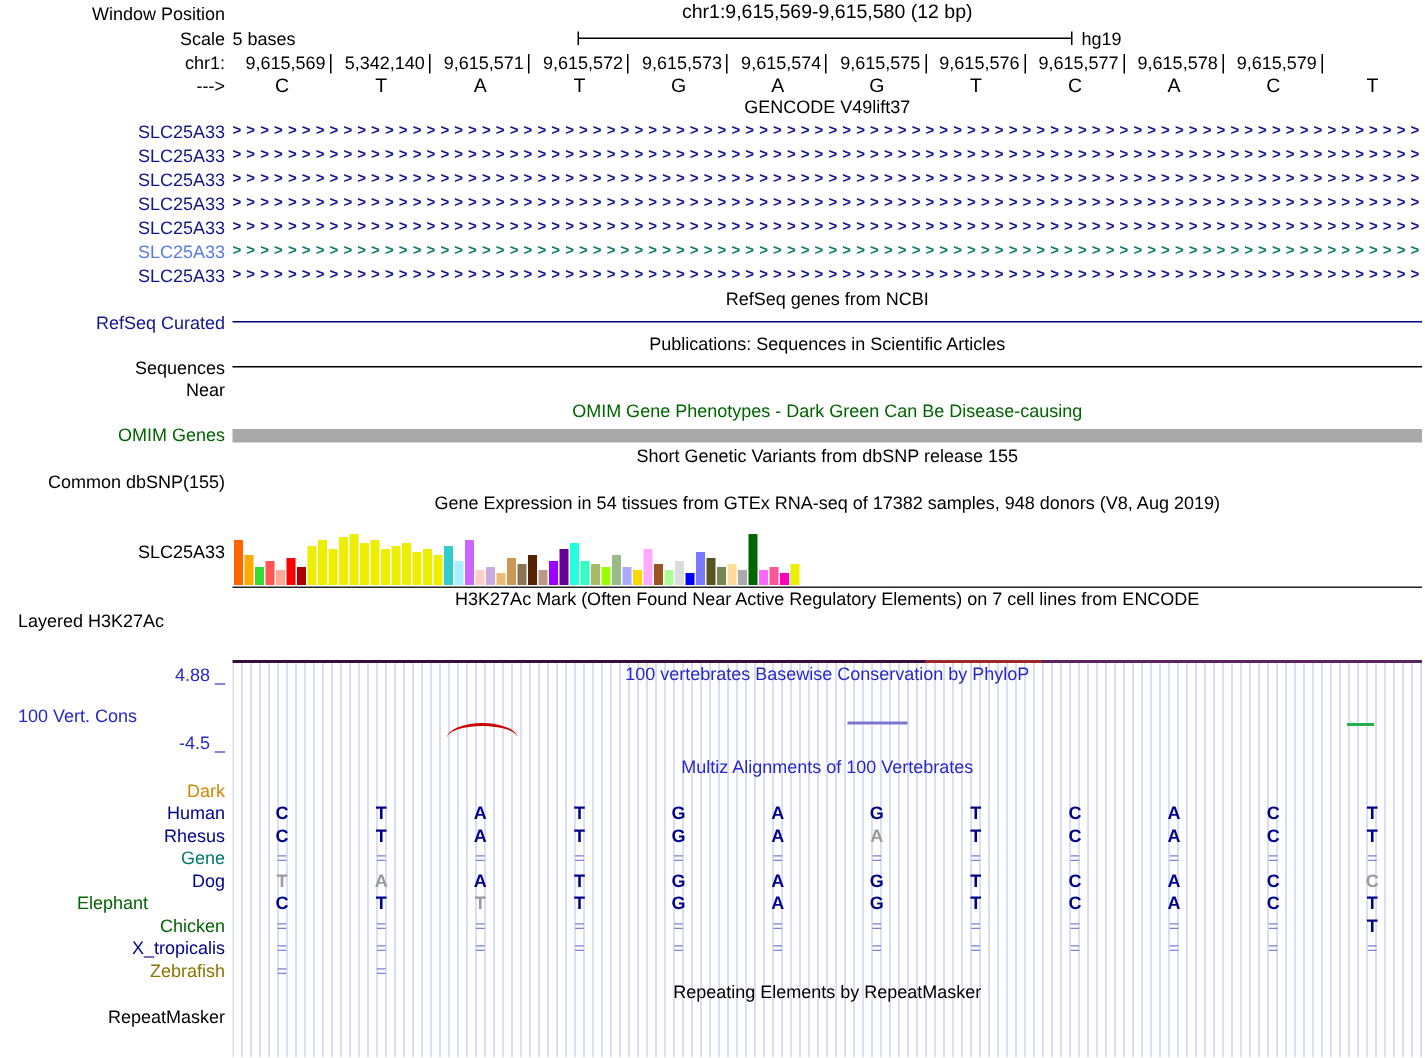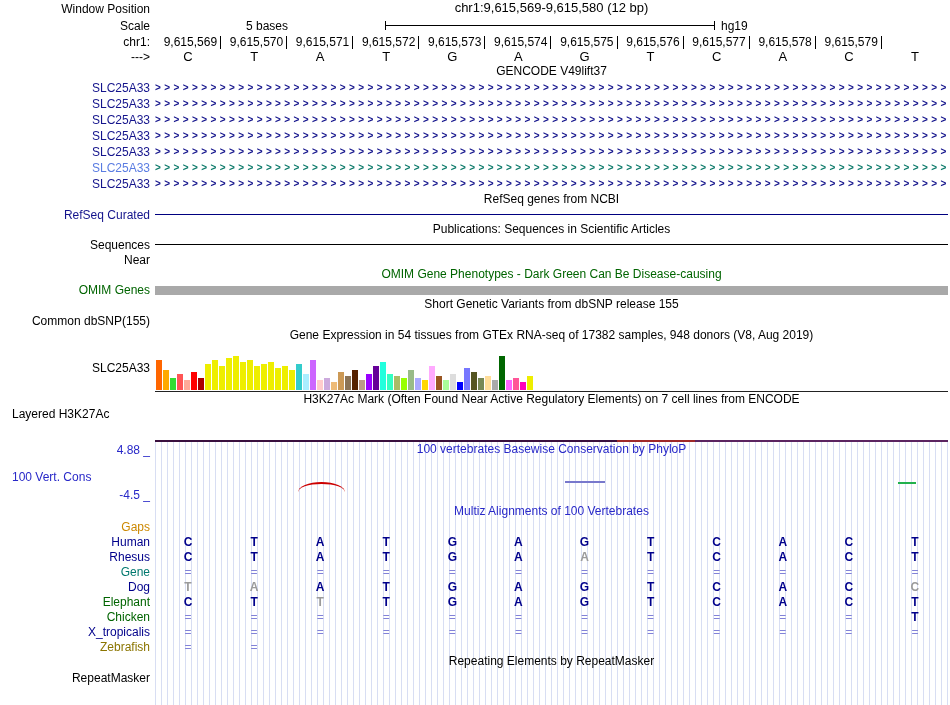--- a/index.html
+++ b/index.html
@@ -10,21 +10,21 @@
   .gutter{flex:0 0 155px;padding-right:5px;text-align:right;white-space:nowrap;overflow:hidden}
   .gutter.left{text-align:left;padding-left:12px}
   .track{flex:0 0 793px;position:relative;height:100%}
   .center-wrap{width:100%;display:flex;justify-content:center;gap:18px;white-space:nowrap}
   .ctr{width:100%;text-align:center;white-space:nowrap}
   .navy{color:#14148C}
   .green{color:#006400}
   .bluet{color:#2828C8}
   
   .scale-track{display:flex;align-items:center}
-  .scale-text{width:230px;text-align:center;padding-right:6px}
+  .scale-text{width:230px;text-align:left;padding-right:6px}
   .scale-line{width:330px;height:9px;border-left:1px solid #000;border-right:1px solid #000;
     background:linear-gradient(#000,#000) center/100% 1px no-repeat}
   .scale-asm{padding-left:6px}
   
   .coords{display:flex;align-items:flex-end}
   .coord-cell{flex:0 0 66.08px;text-align:right;padding-right:3px;border-right:1px solid #000;height:13px;line-height:13px}
   .bases{display:flex;align-items:center}
   .base-cell{flex:0 0 66.08px;text-align:center;font-size:13px}
   
   .gene-row{height:16px}
@@ -75,21 +75,21 @@
       <span class="scale-text">5 bases</span>
       <span class="scale-line"></span>
       <span class="scale-asm">hg19</span>
     </div>
   </div>
 
   <div class="row" style="height:15px">
     <div class="gutter">chr1:</div>
     <div class="track coords" id="coords-track">
         <div class="coord-cell">9,615,569</div>
-        <div class="coord-cell">9,615,570</div>
+        <div class="coord-cell">5,342,140</div>
         <div class="coord-cell">9,615,571</div>
         <div class="coord-cell">9,615,572</div>
         <div class="coord-cell">9,615,573</div>
         <div class="coord-cell">9,615,574</div>
         <div class="coord-cell">9,615,575</div>
         <div class="coord-cell">9,615,576</div>
         <div class="coord-cell">9,615,577</div>
         <div class="coord-cell">9,615,578</div>
         <div class="coord-cell">9,615,579</div>
       </div>
@@ -328,21 +328,21 @@
 
     <div class="row" style="height:16px">
       <div class="gutter"></div>
       <div class="track">
           <div class="ctr bluet">Multiz Alignments of 100 Vertebrates</div>
         </div>
     </div>
 
     <div id="multiz-rows">
         <div class="row align-row" style="height: 14px;">
-          <div class="gutter" style="color: rgb(204, 136, 0);">Gaps</div>
+          <div class="gutter" style="color: rgb(204, 136, 0);">Dark</div>
           <div class="track align-cells">
             <div class="align-cell"></div>
             <div class="align-cell"></div>
             <div class="align-cell"></div>
             <div class="align-cell"></div>
             <div class="align-cell"></div>
             <div class="align-cell"></div>
             <div class="align-cell"></div>
             <div class="align-cell"></div>
             <div class="align-cell"></div>
@@ -413,21 +413,21 @@
             <div class="align-cell" style="color: rgb(0, 0, 139);">A</div>
             <div class="align-cell" style="color: rgb(0, 0, 139);">G</div>
             <div class="align-cell" style="color: rgb(0, 0, 139);">T</div>
             <div class="align-cell" style="color: rgb(0, 0, 139);">C</div>
             <div class="align-cell" style="color: rgb(0, 0, 139);">A</div>
             <div class="align-cell" style="color: rgb(0, 0, 139);">C</div>
             <div class="align-cell" style="color: rgb(155, 155, 155);">C</div>
           </div>
         </div>
         <div class="row align-row" style="height: 15px;">
-          <div class="gutter" style="color: rgb(0, 100, 0);">Elephant</div>
+          <div class="gutter" style="color: rgb(0, 100, 0); text-align: center;">Elephant</div>
           <div class="track align-cells">
             <div class="align-cell" style="color: rgb(0, 0, 139);">C</div>
             <div class="align-cell" style="color: rgb(0, 0, 139);">T</div>
             <div class="align-cell" style="color: rgb(155, 155, 155);">T</div>
             <div class="align-cell" style="color: rgb(0, 0, 139);">T</div>
             <div class="align-cell" style="color: rgb(0, 0, 139);">G</div>
             <div class="align-cell" style="color: rgb(0, 0, 139);">A</div>
             <div class="align-cell" style="color: rgb(0, 0, 139);">G</div>
             <div class="align-cell" style="color: rgb(0, 0, 139);">T</div>
             <div class="align-cell" style="color: rgb(0, 0, 139);">C</div>

